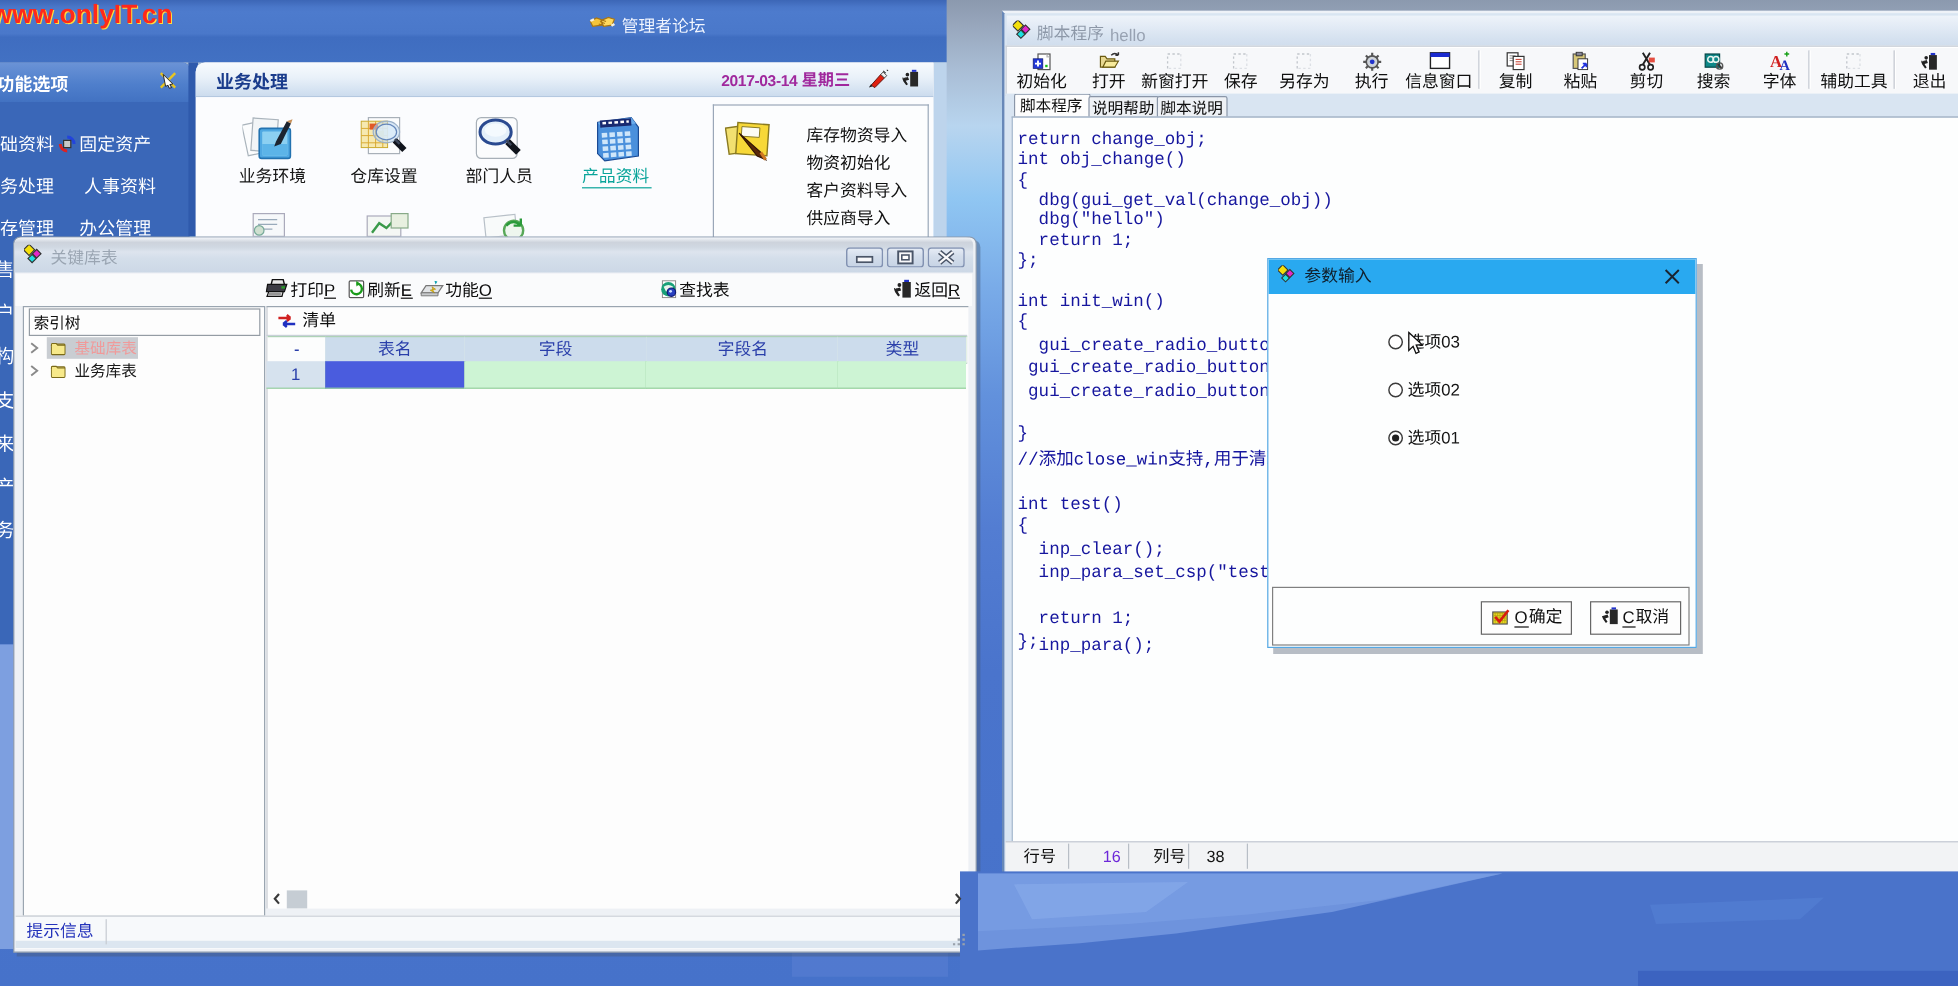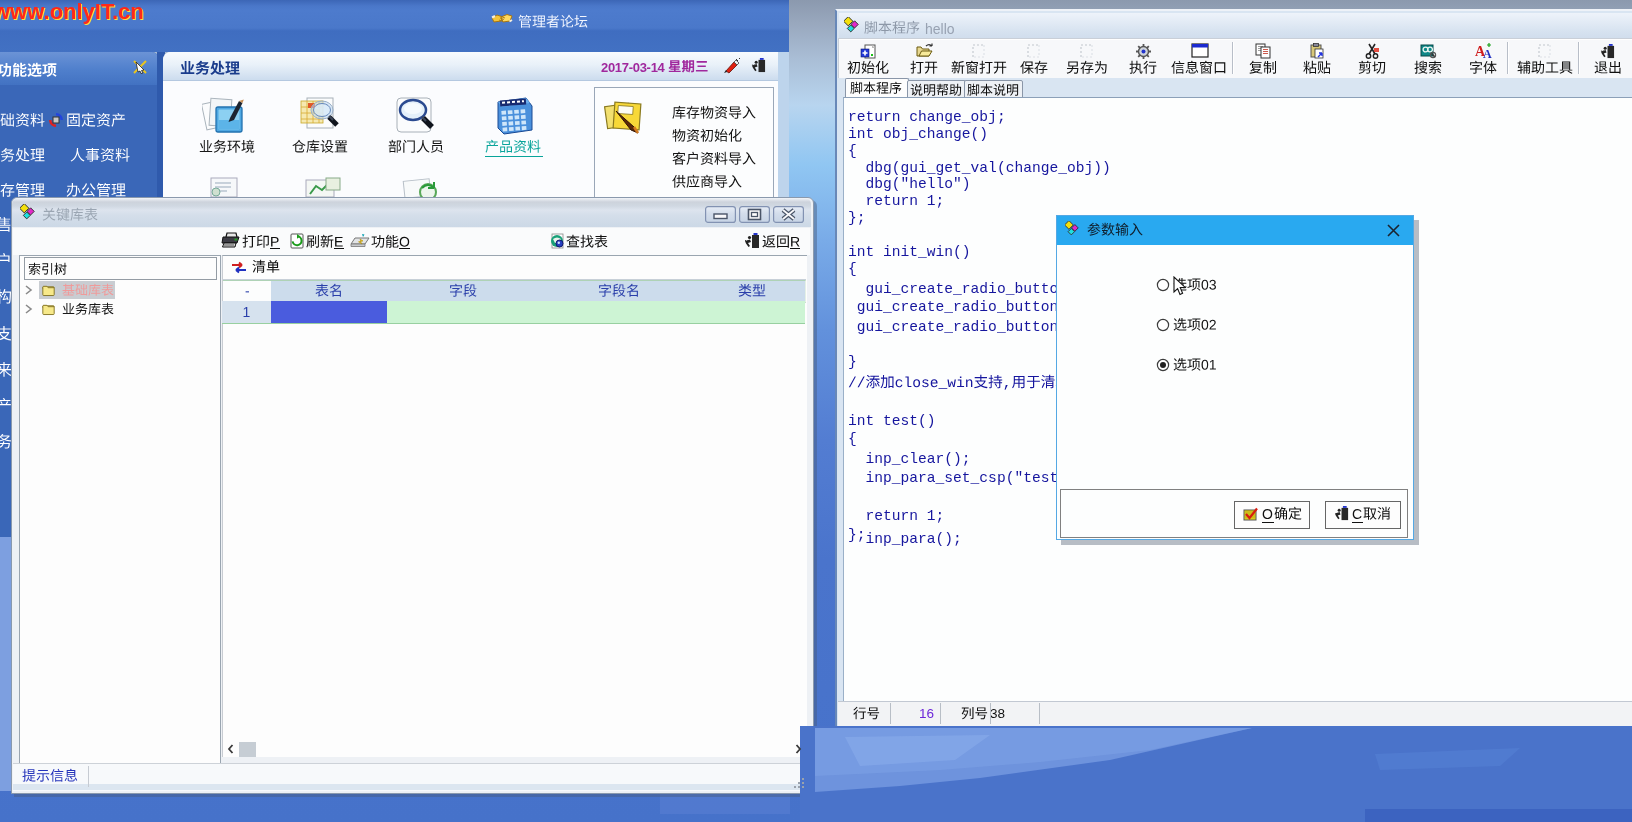--- a/index.html
+++ b/index.html
@@ -400,21 +400,21 @@
     <path transform="translate(0 13.1)" fill="#16169e" d="M0.8 0.1 6.7 -10.6H7.9L2.1 0.1Z M9.6 0.1 15.4 -10.6H16.7L10.9 0.1Z M23.5 -4.2C23.1 -3.1 22.5 -1.8 21.6 -1.1L22.4 -0.5C23.4 -1.3 24 -2.7 24.3 -3.9ZM26.9 -3.7C27.3 -2.7 27.8 -1.4 27.9 -0.6L28.8 -0.9C28.6 -1.8 28.2 -3 27.7 -4ZM28.7 -4.1C29.5 -3 30.4 -1.5 30.8 -0.5L31.7 -0.9C31.3 -1.9 30.4 -3.4 29.6 -4.5ZM25.3 -5.8V-0C25.3 0.1 25.2 0.2 25 0.2C24.9 0.2 24.2 0.2 23.5 0.2C23.6 0.5 23.8 0.9 23.8 1.2C24.8 1.2 25.4 1.2 25.8 1C26.2 0.8 26.3 0.5 26.3 -0V-5.8ZM18.8 -11.3C19.6 -10.9 20.6 -10.2 21.1 -9.7L21.8 -10.6C21.3 -11.1 20.2 -11.7 19.4 -12.1ZM18.1 -7.4C19 -7 20 -6.4 20.5 -5.9L21.1 -6.8C20.6 -7.3 19.6 -7.8 18.7 -8.2ZM18.4 0.4 19.4 1C20 -0.3 20.7 -2 21.3 -3.5L20.4 -4.1C19.8 -2.5 19 -0.7 18.4 0.4ZM22.3 -11.4V-10.4H25.5C25.4 -9.7 25.1 -9.1 24.9 -8.5H21.6V-7.4H24.3C23.6 -6.2 22.6 -5.2 21.2 -4.5C21.4 -4.3 21.8 -3.9 21.9 -3.7C23.6 -4.6 24.7 -5.9 25.6 -7.4H27.4C28.2 -6 29.6 -4.6 31 -3.9C31.1 -4.2 31.5 -4.6 31.7 -4.8C30.5 -5.3 29.3 -6.3 28.5 -7.4H31.5V-8.5H26C26.3 -9.1 26.5 -9.7 26.7 -10.4H31V-11.4Z M40.5 -10.5V0.9H41.5V-0.1H44.4V0.8H45.5V-10.5ZM41.5 -1.2V-9.4H44.4V-1.2ZM35 -12.1 35 -9.5H32.9V-8.4H34.9C34.8 -4.7 34.4 -1.5 32.5 0.4C32.8 0.6 33.2 0.9 33.4 1.2C35.3 -1 35.9 -4.5 36 -8.4H38.2C38.1 -2.8 38 -0.8 37.7 -0.4C37.5 -0.2 37.4 -0.1 37.2 -0.1C36.9 -0.1 36.3 -0.1 35.6 -0.2C35.8 0.1 35.9 0.6 35.9 0.9C36.6 0.9 37.2 0.9 37.6 0.9C38.1 0.8 38.3 0.7 38.6 0.3C39.1 -0.3 39.2 -2.4 39.3 -8.9C39.3 -9.1 39.3 -9.5 39.3 -9.5H36L36.1 -12.1Z M47.6 -3.9Q47.6 -5.8 48.6 -6.8Q49.5 -7.9 51.2 -7.9Q52.5 -7.9 53.4 -7.2Q54.2 -6.6 54.4 -5.6L53 -5.5Q52.9 -6.1 52.5 -6.5Q52 -6.9 51.2 -6.9Q50 -6.9 49.5 -6.2Q49 -5.5 49 -3.9Q49 -2.3 49.5 -1.6Q50 -0.8 51.2 -0.8Q51.9 -0.8 52.4 -1.2Q52.9 -1.6 53.1 -2.4L54.4 -2.3Q54.3 -1.6 53.9 -1.1Q53.5 -0.5 52.8 -0.2Q52.1 0.1 51.2 0.1Q49.5 0.1 48.6 -0.9Q47.6 -1.9 47.6 -3.9Z M61.4 -1 63.4 -1V0L60.8 -0Q60 -0.2 59.6 -0.7Q59.5 -0.9 59.4 -1.8V-9.6H57.4V-10.6H60.7V-1.7Q60.7 -1.4 60.9 -1.2Q61.1 -1.1 61.4 -1ZM61.5 -1ZM60.7 -1.7ZM60.8 0ZM59.4 -1V-1.8Z M72.1 -3.9Q72.1 -1.9 71.2 -0.9Q70.3 0.1 68.6 0.1Q66.9 0.1 66.1 -0.9Q65.2 -1.9 65.2 -3.9Q65.2 -5.9 66.1 -6.9Q67 -7.9 68.6 -7.9Q70.4 -7.9 71.2 -6.9Q72.1 -5.9 72.1 -3.9ZM70.7 -3.9Q70.7 -5.4 70.2 -6.2Q69.7 -6.9 68.7 -6.9Q67.5 -6.9 67 -6.1Q66.5 -5.4 66.5 -3.9Q66.5 -2.4 67 -1.6Q67.5 -0.8 68.6 -0.8Q69.7 -0.8 70.2 -1.6Q70.7 -2.3 70.7 -3.9Z M80.6 -2.2Q80.6 -1.1 79.7 -0.5Q78.9 0.1 77.4 0.1Q76 0.1 75.2 -0.3Q74.4 -0.8 74.2 -1.8L75.3 -2Q75.5 -1.4 75.9 -1.1Q76.4 -0.8 77.4 -0.8Q79.4 -0.8 79.4 -2Q79.4 -2.5 79 -2.8Q78.7 -3.1 77.9 -3.2Q76.1 -3.7 75.6 -4Q75 -4.2 74.8 -4.6Q74.5 -5 74.5 -5.6Q74.5 -6.7 75.3 -7.2Q76 -7.8 77.4 -7.8Q78.7 -7.8 79.5 -7.4Q80.2 -6.9 80.4 -6L79.2 -5.8Q79.2 -6.4 78.7 -6.6Q78.3 -6.9 77.4 -6.9Q75.7 -6.9 75.7 -5.8Q75.7 -5.4 76 -5.1Q76.3 -4.9 76.9 -4.7L77.8 -4.5Q79 -4.2 79.5 -3.9Q80 -3.6 80.3 -3.2Q80.6 -2.8 80.6 -2.2Z M84.1 -3.6Q84.1 -2.3 84.6 -1.6Q85.2 -0.8 86.2 -0.8Q86.9 -0.8 87.5 -1.1Q88 -1.5 88.2 -2L89.4 -1.7Q89 -0.8 88.2 -0.3Q87.4 0.1 86.2 0.1Q84.5 0.1 83.6 -0.9Q82.7 -2 82.7 -3.9Q82.7 -5.8 83.6 -6.8Q84.5 -7.9 86.2 -7.9Q87.8 -7.9 88.7 -6.8Q89.6 -5.8 89.6 -3.8V-3.6ZM86.2 -6.9Q85.2 -6.9 84.7 -6.3Q84.1 -5.7 84.1 -4.6H88.2Q88 -6.9 86.2 -6.9Z M90.5 1.6V0.9H99.3V1.6Z M106.5 0H105.1L104.1 -3.4L103.7 -4.8L103.4 -3.8L102.2 0H100.7L99.4 -7.7H100.7L101.4 -3.4Q101.6 -1.5 101.6 -1.1Q101.9 -2.2 102 -2.6L103 -5.6H104.4L105.3 -2.6Q105.5 -1.8 105.7 -1.1Q105.7 -1.3 105.7 -1.6Q105.7 -1.9 105.8 -2.3Q105.8 -2.6 105.9 -2.9Q105.9 -3.2 105.9 -3.4L106.6 -7.7H107.9Z M113.4 -1H116.1V0H109.1V-1H112.1V-6.7H109.8V-7.7H113.4ZM111.9 -9.2V-10.6H113.4V-9.2Z M123 0V-5Q123 -5.9 122.6 -6.4Q122.3 -6.9 121.4 -6.9Q120.5 -6.9 120 -6.2Q119.4 -5.6 119.4 -4.5V0H118.1V-6.1Q118.1 -7.4 118.1 -7.7H119.3Q119.3 -7.7 119.3 -7.5Q119.3 -7.4 119.3 -7.2Q119.3 -7 119.4 -6.4H119.4Q120.1 -7.9 121.8 -7.9Q123.1 -7.9 123.7 -7.2Q124.3 -6.5 124.3 -5.1V0Z M132.3 -12.3V-10H126.7V-8.9H132.3V-6.7H127.4V-5.6H128.9L128.6 -5.5C129.4 -3.9 130.5 -2.6 131.9 -1.6C130.2 -0.8 128.2 -0.2 126.1 0.1C126.3 0.4 126.6 0.9 126.7 1.2C128.9 0.8 131.1 0.1 132.9 -0.9C134.6 0.1 136.6 0.7 139 1.1C139.1 0.8 139.4 0.3 139.7 0C137.5 -0.2 135.6 -0.8 134 -1.6C135.6 -2.7 137 -4.3 137.8 -6.3L137.1 -6.7L136.9 -6.7H133.4V-8.9H139V-10H133.4V-12.3ZM129.8 -5.6H136.2C135.5 -4.2 134.3 -3.1 132.9 -2.2C131.6 -3.1 130.5 -4.2 129.8 -5.6Z M146.7 -3C147.3 -2.2 148 -1.1 148.3 -0.4L149.2 -0.9C148.9 -1.6 148.2 -2.7 147.6 -3.5ZM149.3 -12.2V-10.4H146.2V-9.4H149.3V-7.5H145.5V-6.5H151.2V-4.9H145.6V-3.9H151.2V-0.2C151.2 0 151.2 0.1 151 0.1C150.7 0.1 150 0.1 149.2 0.1C149.3 0.4 149.4 0.8 149.5 1.2C150.6 1.2 151.3 1.1 151.7 1C152.2 0.8 152.3 0.5 152.3 -0.2V-3.9H154.1V-4.9H152.3V-6.5H154.2V-7.5H150.4V-9.4H153.5V-10.4H150.4V-12.2ZM142.7 -12.2V-9.3H140.8V-8.3H142.7V-5.1C141.9 -4.9 141.2 -4.7 140.6 -4.5L140.9 -3.4L142.7 -4V-0.2C142.7 0.1 142.6 0.1 142.4 0.1C142.2 0.1 141.7 0.1 141.1 0.1C141.2 0.4 141.3 0.9 141.4 1.1C142.3 1.1 142.8 1.1 143.2 0.9C143.6 0.7 143.7 0.5 143.7 -0.1V-4.4L145.3 -4.9L145.1 -5.9L143.7 -5.4V-8.3H145.2V-9.3H143.7V-12.2Z M156.6 2.6 157.8 -2.1H159.7L157.5 2.6Z M165.8 -11.2V-5.9C165.8 -3.9 165.6 -1.3 164 0.5C164.3 0.7 164.7 1 164.9 1.2C166 0 166.5 -1.7 166.7 -3.3H170.4V1H171.5V-3.3H175.4V-0.3C175.4 -0.1 175.3 0 175 0C174.7 0.1 173.7 0.1 172.7 0C172.9 0.3 173 0.8 173.1 1.1C174.5 1.1 175.3 1.1 175.8 0.9C176.3 0.7 176.5 0.4 176.5 -0.3V-11.2ZM166.9 -10.2H170.4V-7.8H166.9ZM175.4 -10.2V-7.8H171.5V-10.2ZM166.9 -6.8H170.4V-4.4H166.8C166.8 -4.9 166.9 -5.4 166.9 -5.9ZM175.4 -6.8V-4.4H171.5V-6.8Z M179.9 -11.2V-10.1H185V-6.4H178.9V-5.3H185V-0.4C185 -0.1 184.9 -0 184.6 -0C184.2 -0 183.1 -0 181.9 -0.1C182.1 0.3 182.3 0.8 182.4 1.1C183.9 1.1 184.8 1.1 185.4 0.9C185.9 0.7 186.2 0.4 186.2 -0.4V-5.3H191.9V-6.4H186.2V-10.1H190.9V-11.2Z M193.9 -11.3C194.7 -10.8 195.8 -10.1 196.3 -9.7L196.9 -10.5C196.4 -11 195.4 -11.6 194.6 -12ZM193.2 -7.4C194.1 -6.9 195.2 -6.2 195.7 -5.8L196.3 -6.6C195.8 -7.1 194.7 -7.8 193.9 -8.2ZM193.7 0.3 194.7 1C195.4 -0.4 196.2 -2.2 196.9 -3.8L196 -4.5C195.3 -2.8 194.4 -0.8 193.7 0.3ZM199 -3.1H204.3V-2H199ZM199 -3.9V-5H204.3V-3.9ZM201.1 -12.3V-11.1H197.4V-10.3H201.1V-9.3H197.7V-8.5H201.1V-7.5H196.8V-6.7H206.6V-7.5H202.2V-8.5H205.7V-9.3H202.2V-10.3H206.1V-11.1H202.2V-12.3ZM198 -5.8V1.2H199V-1.1H204.3V-0.1C204.3 0.1 204.2 0.2 204 0.2C203.8 0.2 203.1 0.2 202.4 0.2C202.5 0.4 202.7 0.8 202.7 1.1C203.8 1.1 204.4 1.1 204.8 0.9C205.2 0.8 205.4 0.5 205.4 -0.1V-5.8Z M214.3 -7.9H216.5V-6H214.3ZM217.5 -7.9H219.7V-6H217.5ZM214.3 -10.6H216.5V-8.8H214.3ZM217.5 -10.6H219.7V-8.8H217.5ZM212 -0.3V0.7H221.5V-0.3H217.6V-2.3H221V-3.3H217.6V-5.1H220.8V-11.6H213.3V-5.1H216.4V-3.3H213.1V-2.3H216.4V-0.3ZM207.8 -1.5 208.1 -0.4C209.4 -0.8 211.1 -1.3 212.7 -1.9L212.5 -2.9L210.9 -2.4V-6H212.3V-7.1H210.9V-10.2H212.6V-11.3H208V-10.2H209.8V-7.1H208.2V-6H209.8V-2.1C209.1 -1.8 208.4 -1.6 207.8 -1.5Z"></path>
   </svg>
 <div style="position:absolute;left:838px;top:701px;width:794px;height:26px;background:#f2f3f5;border-top:1px solid #c2c8d2;z-index:2;"></div>
 <svg style="position:absolute;left:853px;top:706px;z-index:2;" width="29" height="18" viewBox="0 0 29 18">
     <path transform="translate(0 12.2)" fill="#101010" d="M5.9 -10.5V-9.6H12.5V-10.5ZM3.6 -11.4C2.9 -10.4 1.6 -9.2 0.5 -8.4C0.6 -8.2 0.9 -7.8 1.1 -7.6C2.3 -8.5 3.7 -9.8 4.6 -10.9ZM5.3 -6.8V-5.8H9.8V-0.2C9.8 -0 9.7 0.1 9.5 0.1C9.2 0.1 8.3 0.1 7.4 0C7.5 0.3 7.7 0.8 7.7 1C9 1 9.8 1 10.2 0.9C10.7 0.7 10.9 0.4 10.9 -0.2V-5.8H12.9V-6.8ZM4.1 -8.5C3.2 -6.9 1.7 -5.3 0.3 -4.3C0.5 -4.1 0.9 -3.7 1.1 -3.5C1.6 -3.9 2.1 -4.4 2.6 -4.9V1.1H3.6V-6C4.2 -6.7 4.7 -7.4 5.1 -8.1Z M17 -9.9H23.4V-8H17ZM16 -10.8V-7.2H24.5V-10.8ZM14.4 -5.9V-5H17.1C16.9 -4.2 16.5 -3.2 16.2 -2.6H23.3C23.1 -1 22.8 -0.3 22.5 0C22.3 0.1 22.1 0.1 21.8 0.1C21.4 0.1 20.4 0.1 19.5 0C19.7 0.3 19.8 0.7 19.8 1C20.8 1.1 21.7 1.1 22.1 1C22.7 1 23 0.9 23.3 0.7C23.8 0.2 24.1 -0.8 24.5 -3C24.5 -3.2 24.5 -3.5 24.5 -3.5H17.8L18.3 -5H26.1V-5.9Z"></path>
   </svg>
 <svg style="position:absolute;left:961px;top:706px;z-index:2;" width="29" height="18" viewBox="0 0 29 18">
     <path transform="translate(0 12.2)" fill="#101010" d="M8.7 -9.8V-2.2H9.7V-9.8ZM11.4 -11.3V-0.2C11.4 -0 11.4 0.1 11.2 0.1C10.9 0.1 10.2 0.1 9.5 0C9.6 0.3 9.8 0.8 9.8 1C10.9 1 11.5 1 11.9 0.9C12.3 0.7 12.5 0.4 12.5 -0.2V-11.3ZM2.4 -4.1C3.1 -3.6 4 -2.9 4.5 -2.4C3.6 -1.1 2.4 -0.2 1.1 0.3C1.3 0.5 1.6 0.9 1.7 1.1C4.5 -0.1 6.6 -2.8 7.3 -7.5L6.7 -7.6L6.5 -7.6H3.5C3.7 -8.2 3.9 -8.9 4 -9.6H7.7V-10.6H0.8V-9.6H3C2.6 -7.6 1.8 -5.7 0.7 -4.4C0.9 -4.3 1.3 -3.9 1.5 -3.7C2.1 -4.5 2.7 -5.5 3.1 -6.7H6.2C5.9 -5.4 5.5 -4.3 5 -3.3C4.5 -3.8 3.7 -4.4 3 -4.8Z M17 -9.9H23.4V-8H17ZM16 -10.8V-7.2H24.5V-10.8ZM14.4 -5.9V-5H17.1C16.9 -4.2 16.5 -3.2 16.2 -2.6H23.3C23.1 -1 22.8 -0.3 22.5 0C22.3 0.1 22.1 0.1 21.8 0.1C21.4 0.1 20.4 0.1 19.5 0C19.7 0.3 19.8 0.7 19.8 1C20.8 1.1 21.7 1.1 22.1 1C22.7 1 23 0.9 23.3 0.7C23.8 0.2 24.1 -0.8 24.5 -3C24.5 -3.2 24.5 -3.5 24.5 -3.5H17.8L18.3 -5H26.1V-5.9Z"></path>
   </svg>
 <div style="position:absolute;left:890px;top:706px;width:44px;text-align:right;font:13.5px 'Liberation Sans',sans-serif;color:#6d28d9;z-index:2;">16</div>
-<div style="position:absolute;left:990px;top:706px;width:46px;text-align:left;font:13.5px 'Liberation Sans',sans-serif;color:#111;z-index:2;">38</div>
+<div style="position:absolute;left:990px;top:706px;width:46px;text-align:center;font:13.5px 'Liberation Sans',sans-serif;color:#111;z-index:2;">38</div>
 <div style="position:absolute;left:890px;top:703px;width:1px;height:21px;background:#b8bec6;z-index:2;"></div>
 <div style="position:absolute;left:940px;top:703px;width:1px;height:21px;background:#b8bec6;z-index:2;"></div>
 <div style="position:absolute;left:990px;top:703px;width:1px;height:21px;background:#b8bec6;z-index:2;"></div>
 <div style="position:absolute;left:1039px;top:703px;width:1px;height:21px;background:#b8bec6;z-index:2;"></div>
 <div style="position:absolute;left:835px;top:727px;width:797px;height:4px;background:#b8cce4;border-bottom:1px solid #7088a8;z-index:2;"></div>
 <div style="position:absolute;left:11px;top:197px;width:801px;height:595px;z-index:4;background:#eef1f5;border:1px solid #8a99ad;border-radius:6px 6px 0 0;box-shadow:3px 3px 0 rgba(70,90,125,0.45);overflow:hidden;">
     <div style="position:absolute;left:0px;top:0px;width:799px;height:29px;background:linear-gradient(180deg,#f2f5f9 0px,#cdd3dc 4px,#d0d8e2 8px,#dde4ee 12px,#d4deea 60%,#ccd8e6 100%);border-radius:6px 6px 0 0;"></div>
     <div style="position:absolute;left:1px;top:30px;width:797px;height:27px;background:#fafbfc;border-bottom:1px solid #d8dde3;"></div>
     <div style="position:absolute;left:1px;top:57px;width:797px;height:508px;background:#eef1f5;"></div>
     <div style="position:absolute;left:7px;top:57px;width:200px;height:507px;background:#fdfdfd;border:1px solid #9aa5b0;"></div>

